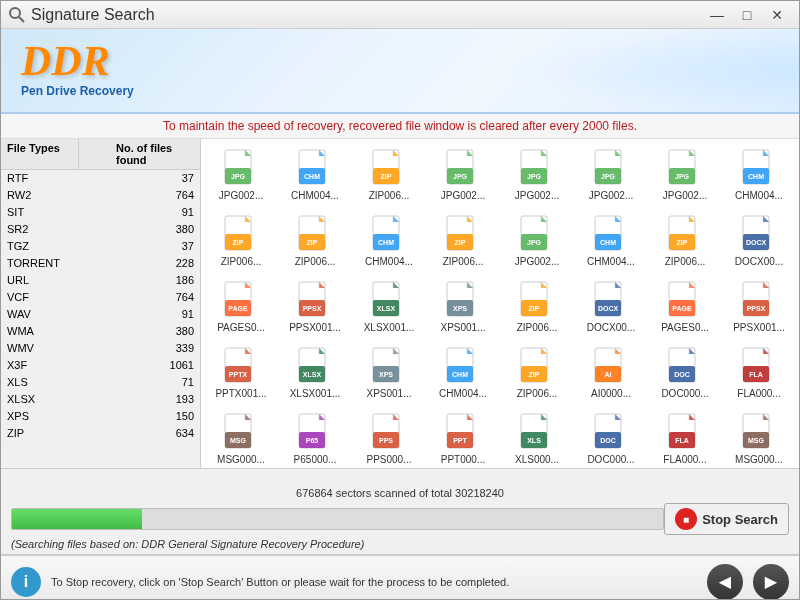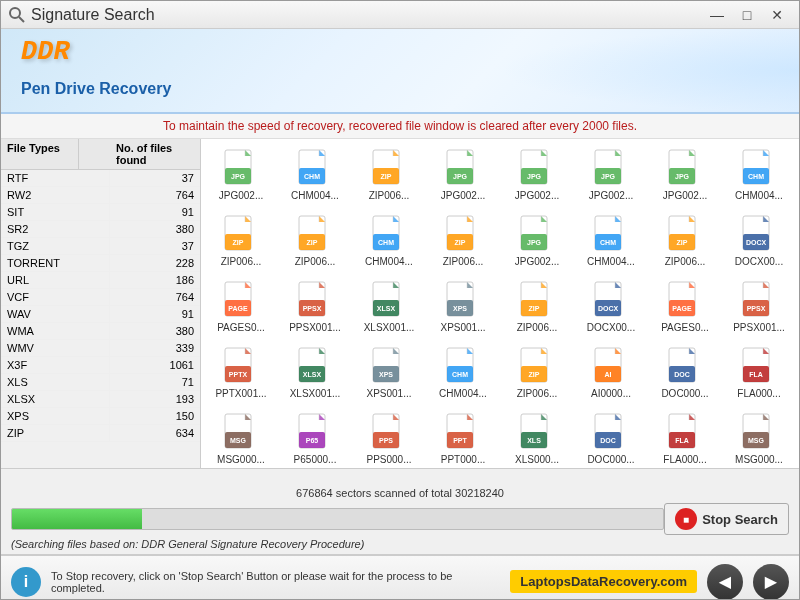--- a/index.html
+++ b/index.html
@@ -65,32 +65,32 @@
       content: '';
       position: absolute;
       right: 0; top: 0; bottom: 0;
       width: 300px;
       background: radial-gradient(ellipse at right center, rgba(180,220,255,0.4) 0%, transparent 70%);
     }
     .ddr-logo {
       position: absolute;
       top: 8px;
       left: 20px;
-      font-size: 27px;
+      font-size: 42px;
       font-weight: bold;
       color: #ff8800;
       text-shadow: 2px 2px 4px rgba(0,0,0,0.2);
       font-style: italic;
-      font-family: Liberation Mono, monospace;
+      font-family: Liberation Serif, serif;
     }
     .product-name {
       position: absolute;
       bottom: 14px;
       left: 20px;
-      font-size: 16px;
+      font-size: 12px;
       font-weight: bold;
       color: #1a5fa8;
     }
 
     
     .info-bar {
       background: #f5f5f5;
       border-bottom: 1px solid #ddd;
       padding: 5px 10px;
       text-align: center;
@@ -863,16 +863,15 @@
       <div class="stop-icon"></div>
       <span>Stop Search</span>
     </button>
   </div>
   <div class="searching-info">(Searching files based on:  DDR General Signature Recovery Procedure)</div>
 </div>
 
 <div class="bottom-bar">
   <div class="info-icon">i</div>
   <div class="bottom-text">To Stop recovery, click on 'Stop Search' Button or please wait for the process to be completed.</div>
-  <div class="brand-box">LaptopsDataRecovery.com</div>
   <button class="nav-btn">◀</button>
   <button class="nav-btn">▶</button>
 </div>
 
 </body></html>

